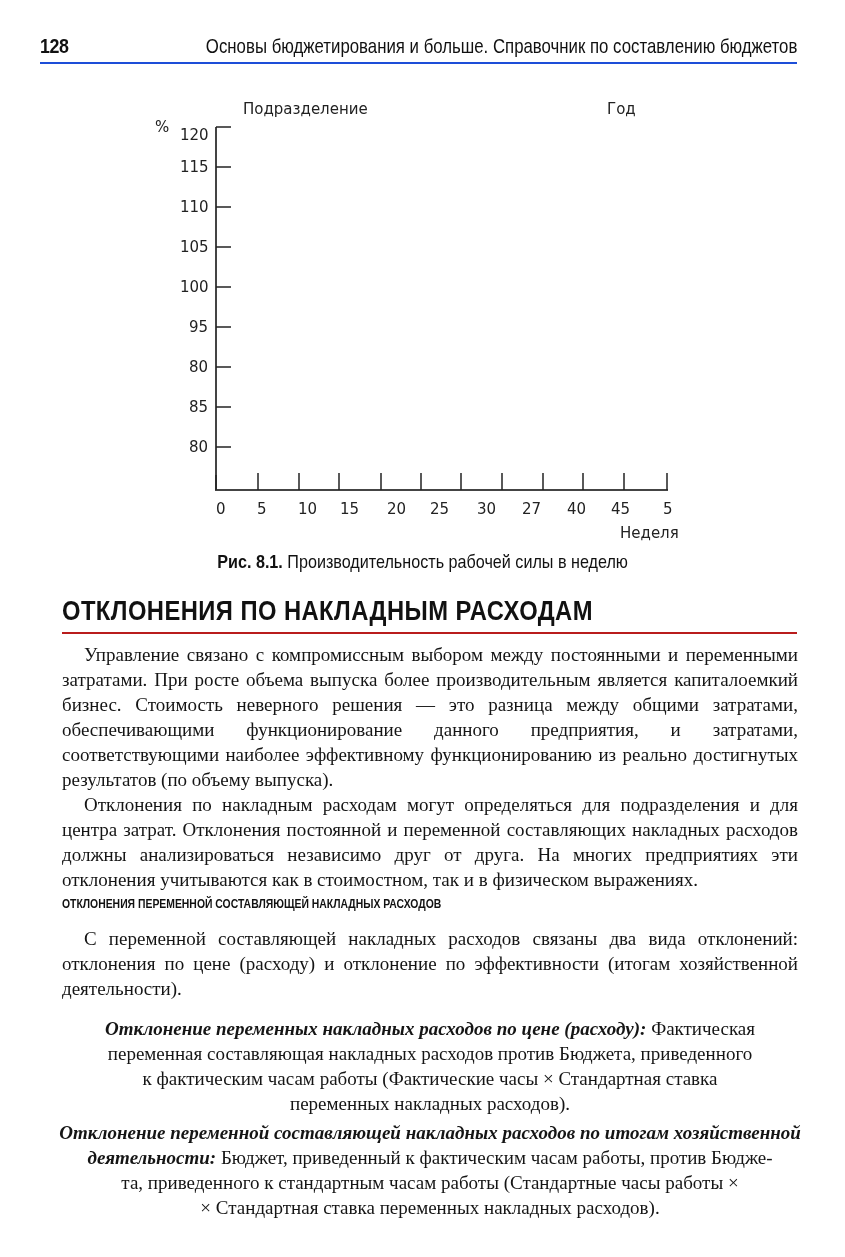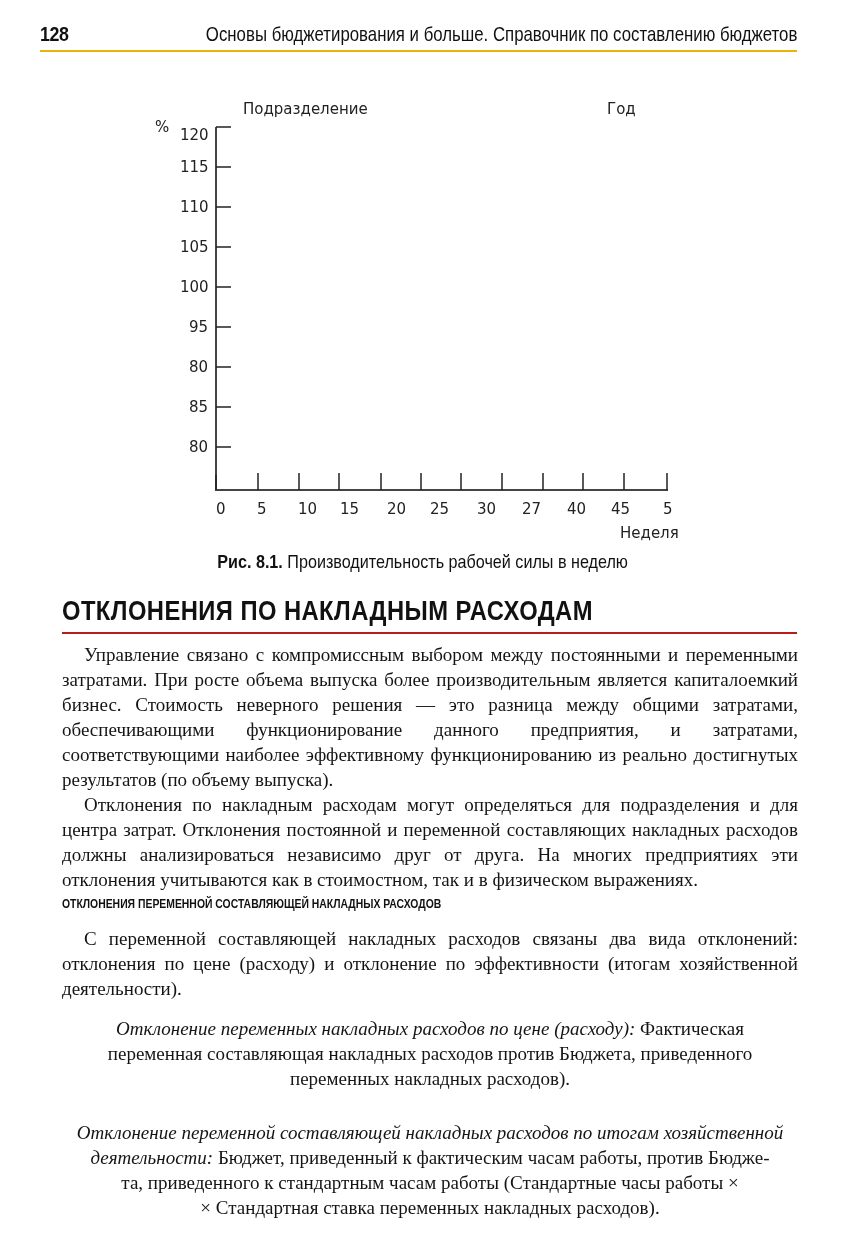--- a/index.html
+++ b/index.html
@@ -1,20 +1,20 @@
 <!DOCTYPE html>
 <html><head>
 <meta charset="utf-8">
 <style>
   html, body { margin: 0; padding: 0; background: #ffffff; }
   body { width: 845px; height: 1257px; position: relative; overflow: hidden; color: #111; }
   .abs { position: absolute; }
   .running-head {
-    left: 40px; top: 16px; width: 757px; height: 34px;
-    border-bottom: 2px solid #eab308;
+    left: 40px; top: 28px; width: 757px; height: 34px;
+    border-bottom: 2px solid #1d4ed8;
     font-family: "Liberation Sans", sans-serif;
   }
   .page-num { position: absolute; left: 0; top: 6px; font-size: 21px; font-weight: bold; letter-spacing: -0.5px; transform: scaleX(0.85); transform-origin: left; }
   .book-title { position: absolute; right: 0; top: 6px; font-size: 21px; white-space: nowrap; transform: scaleX(0.80); transform-origin: right; }
 
   .chart { left: 0; top: 90px; width: 845px; height: 490px; font-family: "DejaVu Sans", sans-serif; font-size: 15px; }
   .chart svg { position: absolute; left: 0; top: 0; }
   .chart-label { position: absolute; font-size: 15px; color: #222; }
 
   .caption { left: 0; width: 845px; top: 551px; text-align: center; font-family: "Liberation Sans", sans-serif; font-size: 19px; }
@@ -36,21 +36,21 @@
   .para .indent { display: inline-block; width: 22px; }
   .h2 {
     left: 62px; top: 896px; font-family: "Liberation Sans", sans-serif; font-weight: bold;
     font-size: 13px; white-space: nowrap;
   }
   .h2 span { display: inline-block; transform: scaleX(0.80); transform-origin: left; }
   .formula {
     font-family: "Liberation Serif", serif; font-size: 19px; line-height: 25px;
     text-align: center; color: #151515;
   }
-  .formula i { font-style: italic; }
+  .formula i { font-style: italic; font-weight: bold; }
 </style>
 </head>
 <body>
 
 <div class="abs running-head">
   <span class="page-num">128</span>
   <span class="book-title">Основы бюджетирования и больше. Справочник по составлению бюджетов</span>
 </div>
 
 <div class="abs chart">
@@ -138,20 +138,21 @@
   <span>ОТКЛОНЕНИЯ ПЕРЕМЕННОЙ СОСТАВЛЯЮЩЕЙ НАКЛАДНЫХ РАСХОДОВ</span>
 </div>
 
 <div class="abs para" style="left:62px; top:926px; width:736px;">
   <span class="indent"></span><span>С переменной составляющей накладных расходов связаны два вида отклонений: отклонения по цене (расходу) и отклонение по эффективности (итогам хозяйственной деятельности).</span>
 </div>
 
 <div class="abs formula" style="left:40px; top:1016px; width:780px;">
   <div><i>Отклонение переменных накладных расходов по цене (расходу):</i><span> Фактическая</span></div>
   <div>переменная составляющая накладных расходов против Бюджета, приведенного</div>
+  <div>к фактическим часам работы (Фактические часы × Стандартная ставка</div>
   <div>переменных накладных расходов).</div>
 </div>
 
 <div class="abs formula" style="left:40px; top:1120px; width:780px;">
   <div><i>Отклонение переменной составляющей накладных расходов по итогам хозяйственной</i></div>
   <div><i>деятельности:</i><span> Бюджет, приведенный к фактическим часам работы, против Бюдже-</span></div>
   <div>та, приведенного к стандартным часам работы (Стандартные часы работы ×</div>
   <div>× Стандартная ставка переменных накладных расходов).</div>
 </div>
 

